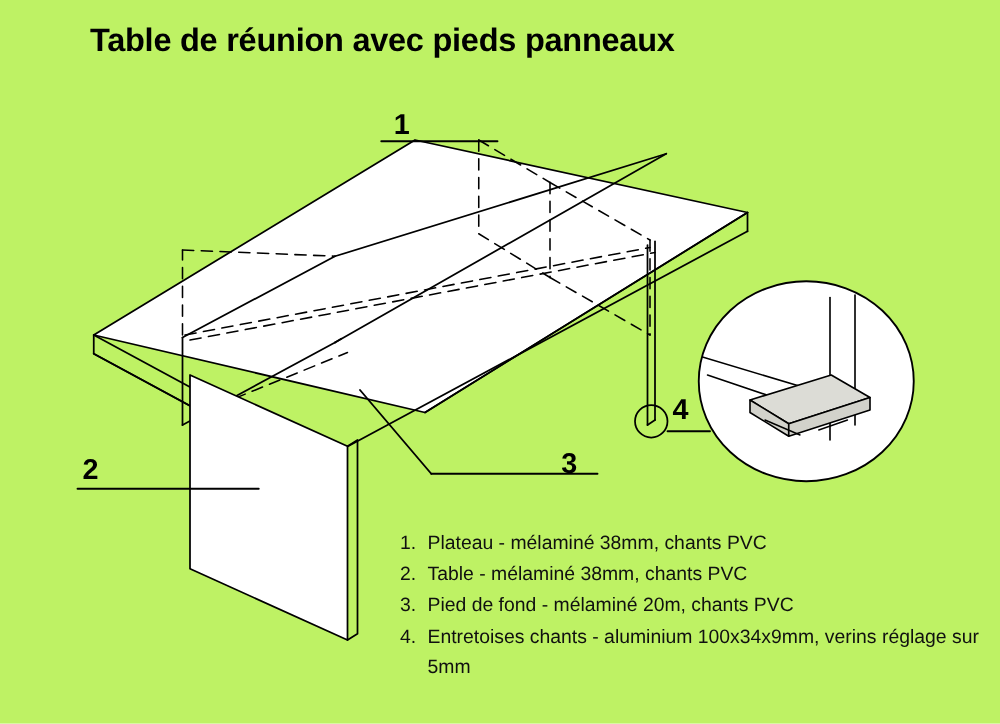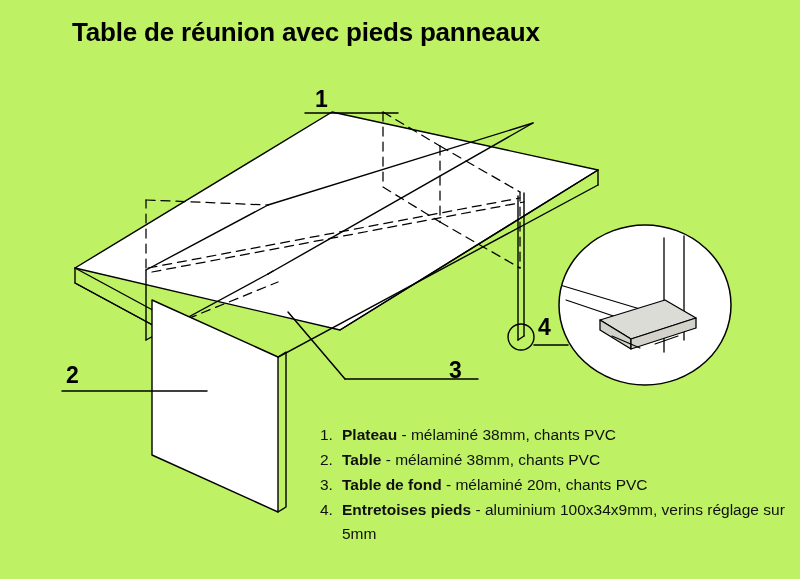--- a/index.html
+++ b/index.html
@@ -62,21 +62,21 @@
   }
   .legend-num {
     flex: 0 0 22px;
     text-align: left;
     font-weight: normal;
   }
   .legend-text {
     flex: 1 1 auto;
   }
   .legend-text b {
-    font-weight: bold;
+    font-weight: normal;
   }
   
   .callout {
     position: absolute;
     font-family: "Liberation Sans", sans-serif;
     font-weight: bold;
     font-size: 23px;
     color: #000000;
     line-height: 1;
   }
@@ -220,23 +220,23 @@
       <span class="legend-text"><b>Plateau</b><span> - </span><span>mélaminé 38mm, chants PVC</span></span>
     </div>
 
     <div class="legend-row">
       <span class="legend-num">2.</span>
       <span class="legend-text"><b>Table</b><span> - </span><span>mélaminé 38mm, chants PVC</span></span>
     </div>
 
     <div class="legend-row">
       <span class="legend-num">3.</span>
-      <span class="legend-text"><b>Table de fond</b><span> - </span><span>mélaminé 20m, chants PVC</span></span>
+      <span class="legend-text"><b>Pied de fond</b><span> - </span><span>mélaminé 20m, chants PVC</span></span>
     </div>
 
     <div class="legend-row">
       <span class="legend-num">4.</span>
-      <span class="legend-text"><b>Entretoises pieds</b><span> - </span><span>aluminium 100x34x9mm, verins réglage sur 5mm</span></span>
+      <span class="legend-text"><b>Entretoises chants</b><span> - </span><span>aluminium 100x34x9mm, verins réglage sur 5mm</span></span>
     </div>
 
   </div>
 
 </div>
 
 </body></html>

